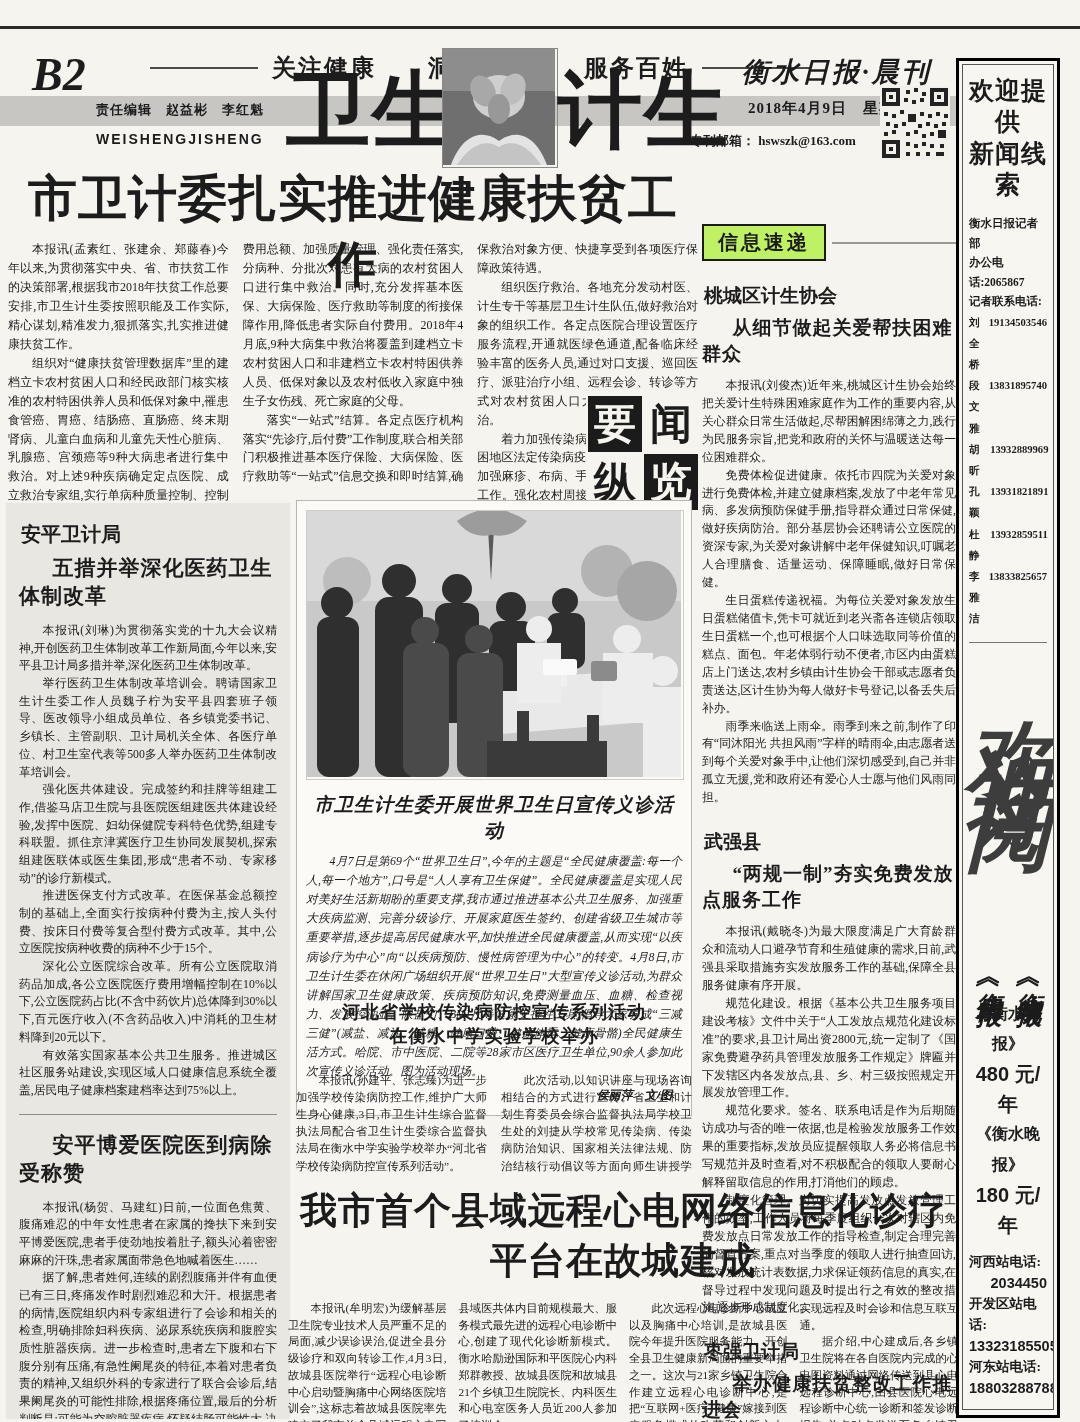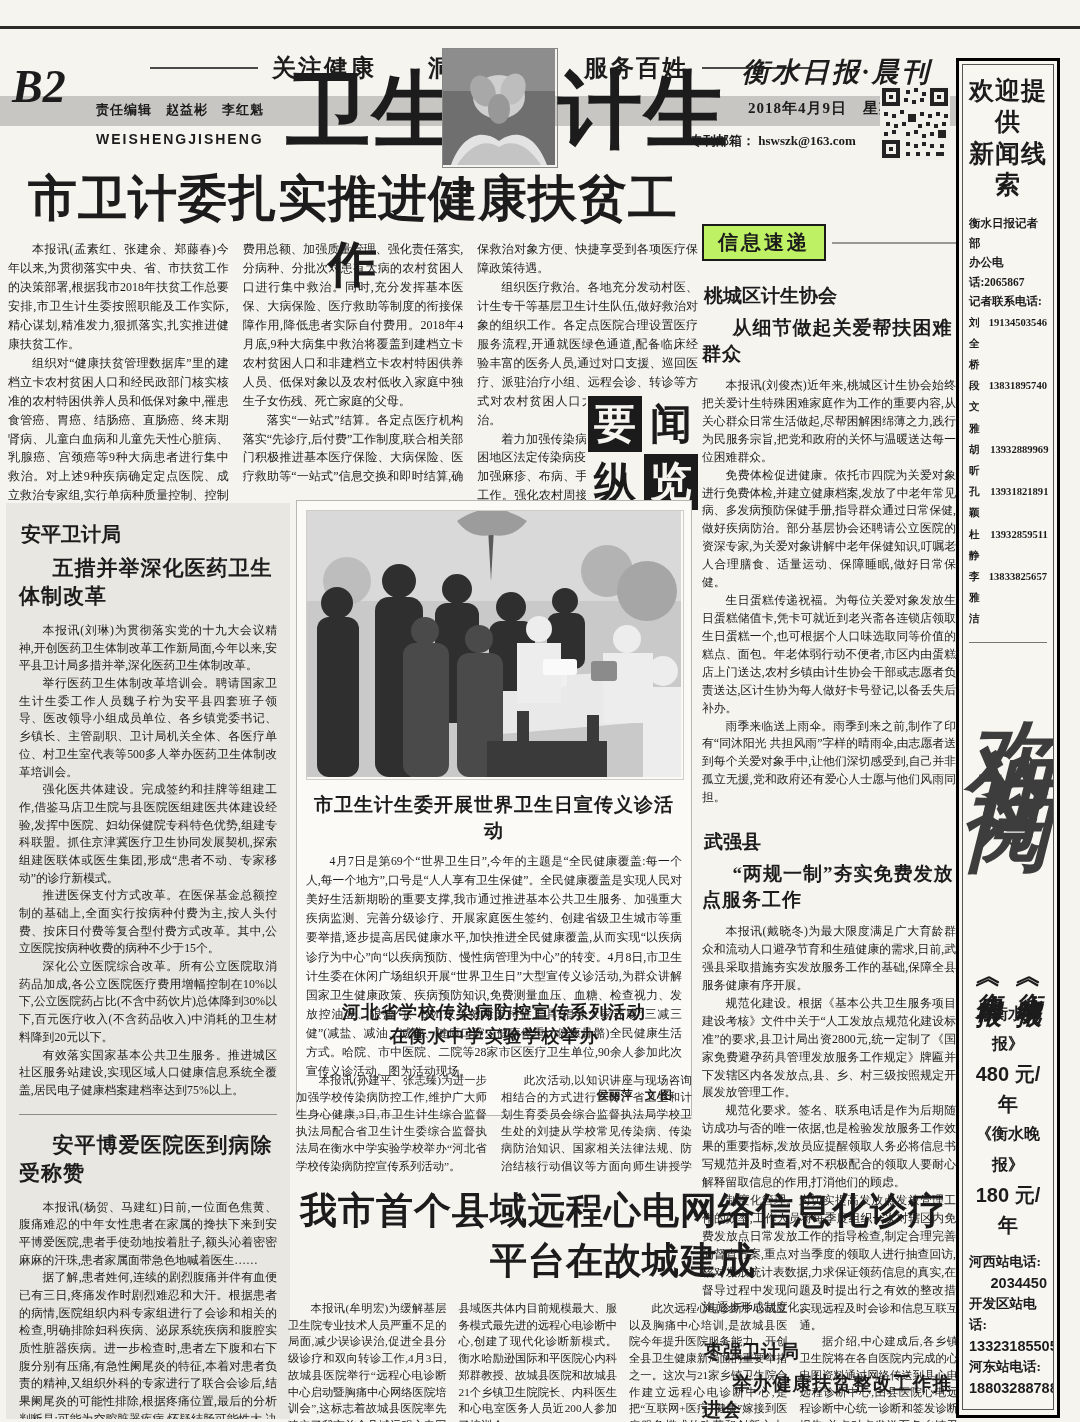--- a/index.html
+++ b/index.html
@@ -7,21 +7,21 @@
         font-family:"Liberation Serif","DejaVu Serif",serif;color:#1c1c1c;}
   .abs{position:absolute;}
 
   
   .top-rule{left:0;top:26px;width:1080px;height:3px;background:#2a2a2a;}
   .slogan-row{left:150px;top:52px;width:660px;display:flex;align-items:center;gap:14px;}
   .slogan-row .hline{flex:1;height:2px;background:#4a4a4a;}
   .slogan{font-size:24px;font-weight:bold;letter-spacing:2px;white-space:nowrap;
           font-family:"Liberation Sans","DejaVu Sans",sans-serif;}
   .gray-band{left:0;top:96px;width:956px;height:30px;background:#c7c6c2;}
-  .edition{left:12px;top:48px;font-size:46px;font-weight:bold;font-style:italic;margin-top:12px;}
+  .edition{left:32px;top:48px;font-size:46px;font-weight:bold;font-style:italic;}
   .editors{left:96px;top:101px;font-size:13px;font-weight:bold;letter-spacing:1px;}
   .pinyin{left:96px;top:131px;font-size:14px;font-weight:bold;letter-spacing:2px;
           font-family:"Liberation Sans","DejaVu Sans",sans-serif;}
   .big-title{font-size:84px;font-weight:900;line-height:1;letter-spacing:2px;top:68px;
              font-family:"Liberation Sans","DejaVu Sans",sans-serif;}
   .t-weisheng{left:286px;}
   .t-jisheng{left:558px;}
   .mast-photo{left:442px;top:48px;width:114px;height:118px;border:1px solid #888;}
   .paper-name{left:742px;top:54px;font-size:27px;font-weight:bold;font-style:italic;letter-spacing:3px;}
   .issue-date{left:748px;top:99px;font-size:15px;font-weight:bold;letter-spacing:1px;}
@@ -44,21 +44,21 @@
   
   .left-panel{left:6px;top:503px;width:284px;height:916px;background:#e9e7e1;overflow:hidden;
               padding:18px 13px;box-sizing:border-box;}
   .kicker{font-size:20px;font-weight:bold;margin:0 0 6px 2px;}
   .sub-head{font-size:21px;font-weight:bold;margin:0 0 12px 0;text-indent:1.6em;letter-spacing:1px;}
   .panel-divider{height:1px;background:#8d8b86;margin:14px 0 16px 0;}
   .left-panel .bp{font-size:11.8px;line-height:1.5;}
 
   
   .photo-box{left:296px;top:500px;width:396px;border:1px solid #b9b7b1;background:#fbfaf6;
-             padding:9px;box-sizing:border-box;}
+             padding:9px;box-sizing:border-box;font-style:italic;}
   .news-photo{width:376px;height:268px;display:block;border:1px solid #cfcdc7;}
   .caption-title{text-align:center;font-size:19px;font-weight:bold;margin:12px 0 8px 0;letter-spacing:1px;}
   .caption-body{font-size:11.8px;line-height:1.62;text-align:justify;text-indent:2em;margin:0;}
   .byline{text-align:right;font-size:12px;font-weight:bold;margin:6px 10px 2px 0;}
 
   
   .school{left:296px;top:1000px;width:396px;}
   .school h3{margin:0;text-align:center;font-size:18px;font-weight:bold;letter-spacing:1px;}
   .school-body{margin-top:24px;column-count:2;column-gap:14px;height:118px;overflow:hidden;}
   .school-body .bp{font-size:11.4px;line-height:1.5;}

